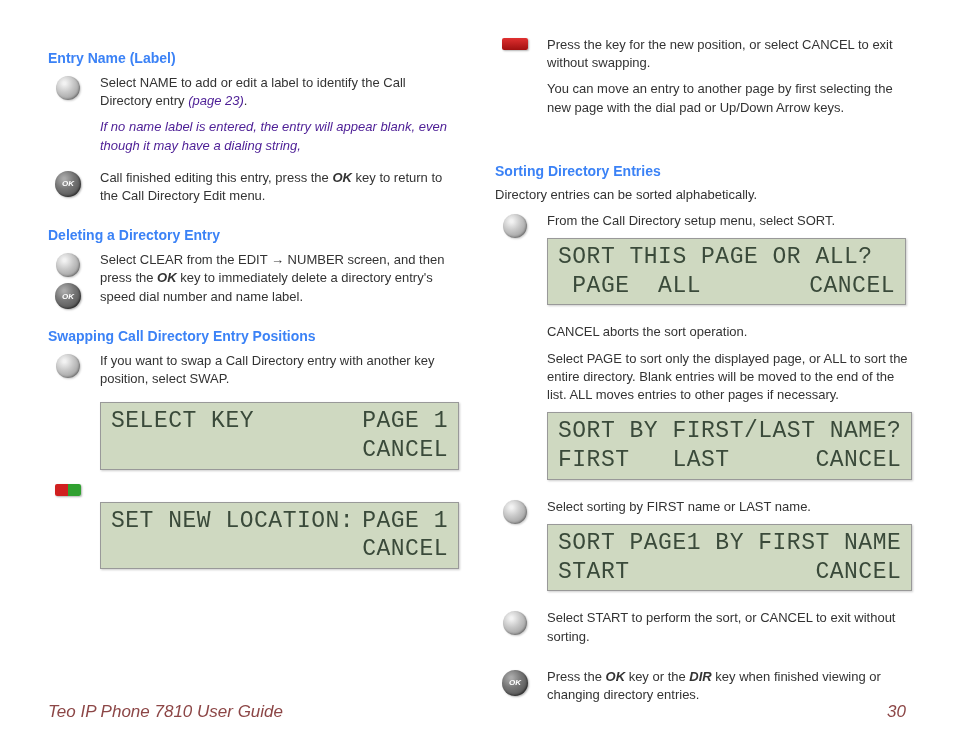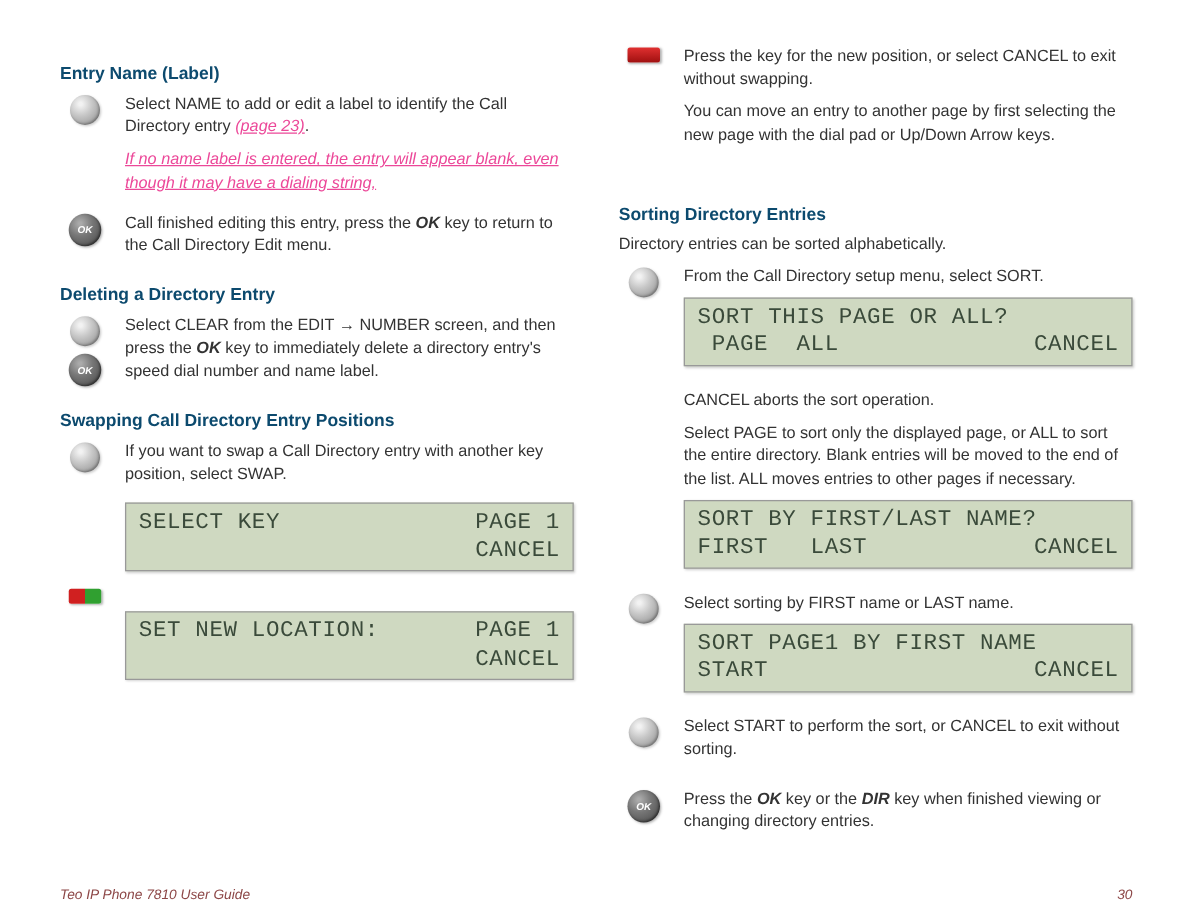--- a/index.html
+++ b/index.html
@@ -17,21 +17,21 @@
   .page {
     display: flex;
     padding: 36px 48px 0 48px;
     gap: 36px;
   }
   .col {
     flex: 1 1 0;
     min-width: 0;
   }
   .heading {
-    color: #0c4a6e;
+    color: #3b82f6;
     font-size: 14px;
     font-weight: bold;
     margin: 14px 0 8px 0;
   }
   .block {
     display: flex;
     align-items: flex-start;
     gap: 12px;
     margin-bottom: 6px;
   }
@@ -46,22 +46,21 @@
   }
   .text-col {
     flex: 1 1 auto;
   }
   .text-col p {
     margin: 0 0 8px 0;
     line-height: 1.4;
   }
   .italic {
     font-style: italic;
-    color: #ec4899;
-    text-decoration: underline;
+    color: #4c1d95;
   }
   .bold-ok {
     font-weight: bold;
     font-style: italic;
   }
   .grey-circle {
     width: 24px;
     height: 24px;
     border-radius: 50%;
     background: radial-gradient(circle at 35% 30%, #f2f2f2 6%, #c8c8c8 40%, #888 100%);
@@ -90,21 +89,21 @@
   .led.red {
     background: linear-gradient(to bottom, #e03030, #a01010);
   }
   .led.redgreen {
     background: linear-gradient(to right, #d02020 0%, #d02020 50%, #30a030 50%, #30a030 100%);
   }
   .lcd {
     background: #cfd9c1;
     border: 1px solid #999;
     font-family: "Courier New", monospace;
-    font-size: 18px;
+    font-size: 23px;
     letter-spacing: 0.5px;
     color: #3a4a3a;
     padding: 4px 10px 4px 10px;
     margin: 6px 0 12px 0;
     line-height: 1.25;
     box-shadow: 1px 1px 2px rgba(0,0,0,0.2);
   }
   .lcd-row {
     display: flex;
     justify-content: space-between;
@@ -112,21 +111,21 @@
   }
   .footer {
     position: absolute;
     bottom: 16px;
     left: 48px;
     right: 48px;
     display: flex;
     justify-content: space-between;
     font-style: italic;
     color: #8c4646;
-    font-size: 11px;
+    font-size: 17px;
   }
   .indent {
     padding-left: 52px;
   }
 </style>
 </head>
 <body>
 
 <div class="page">
 

